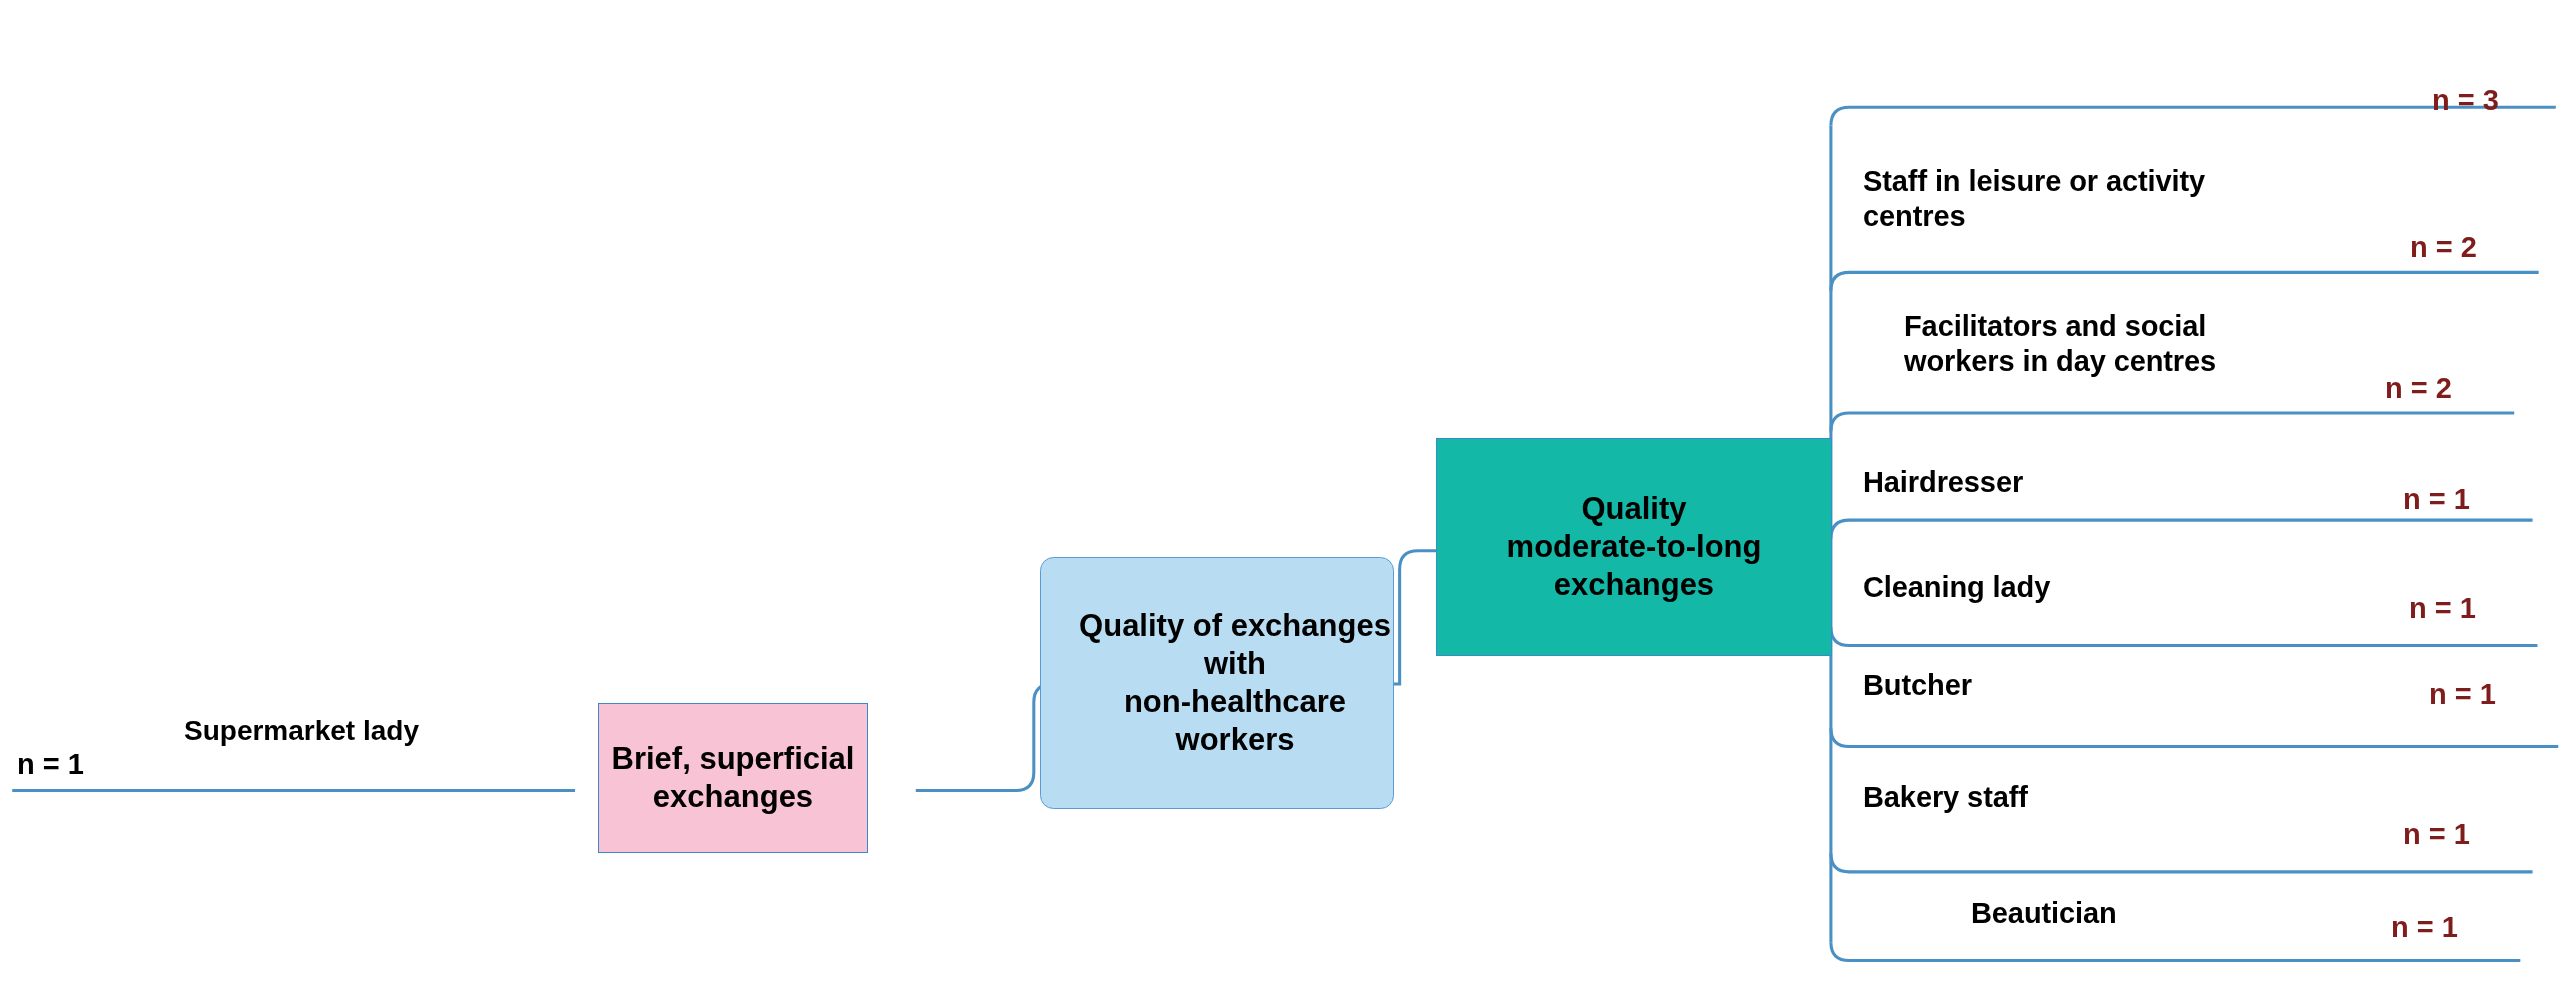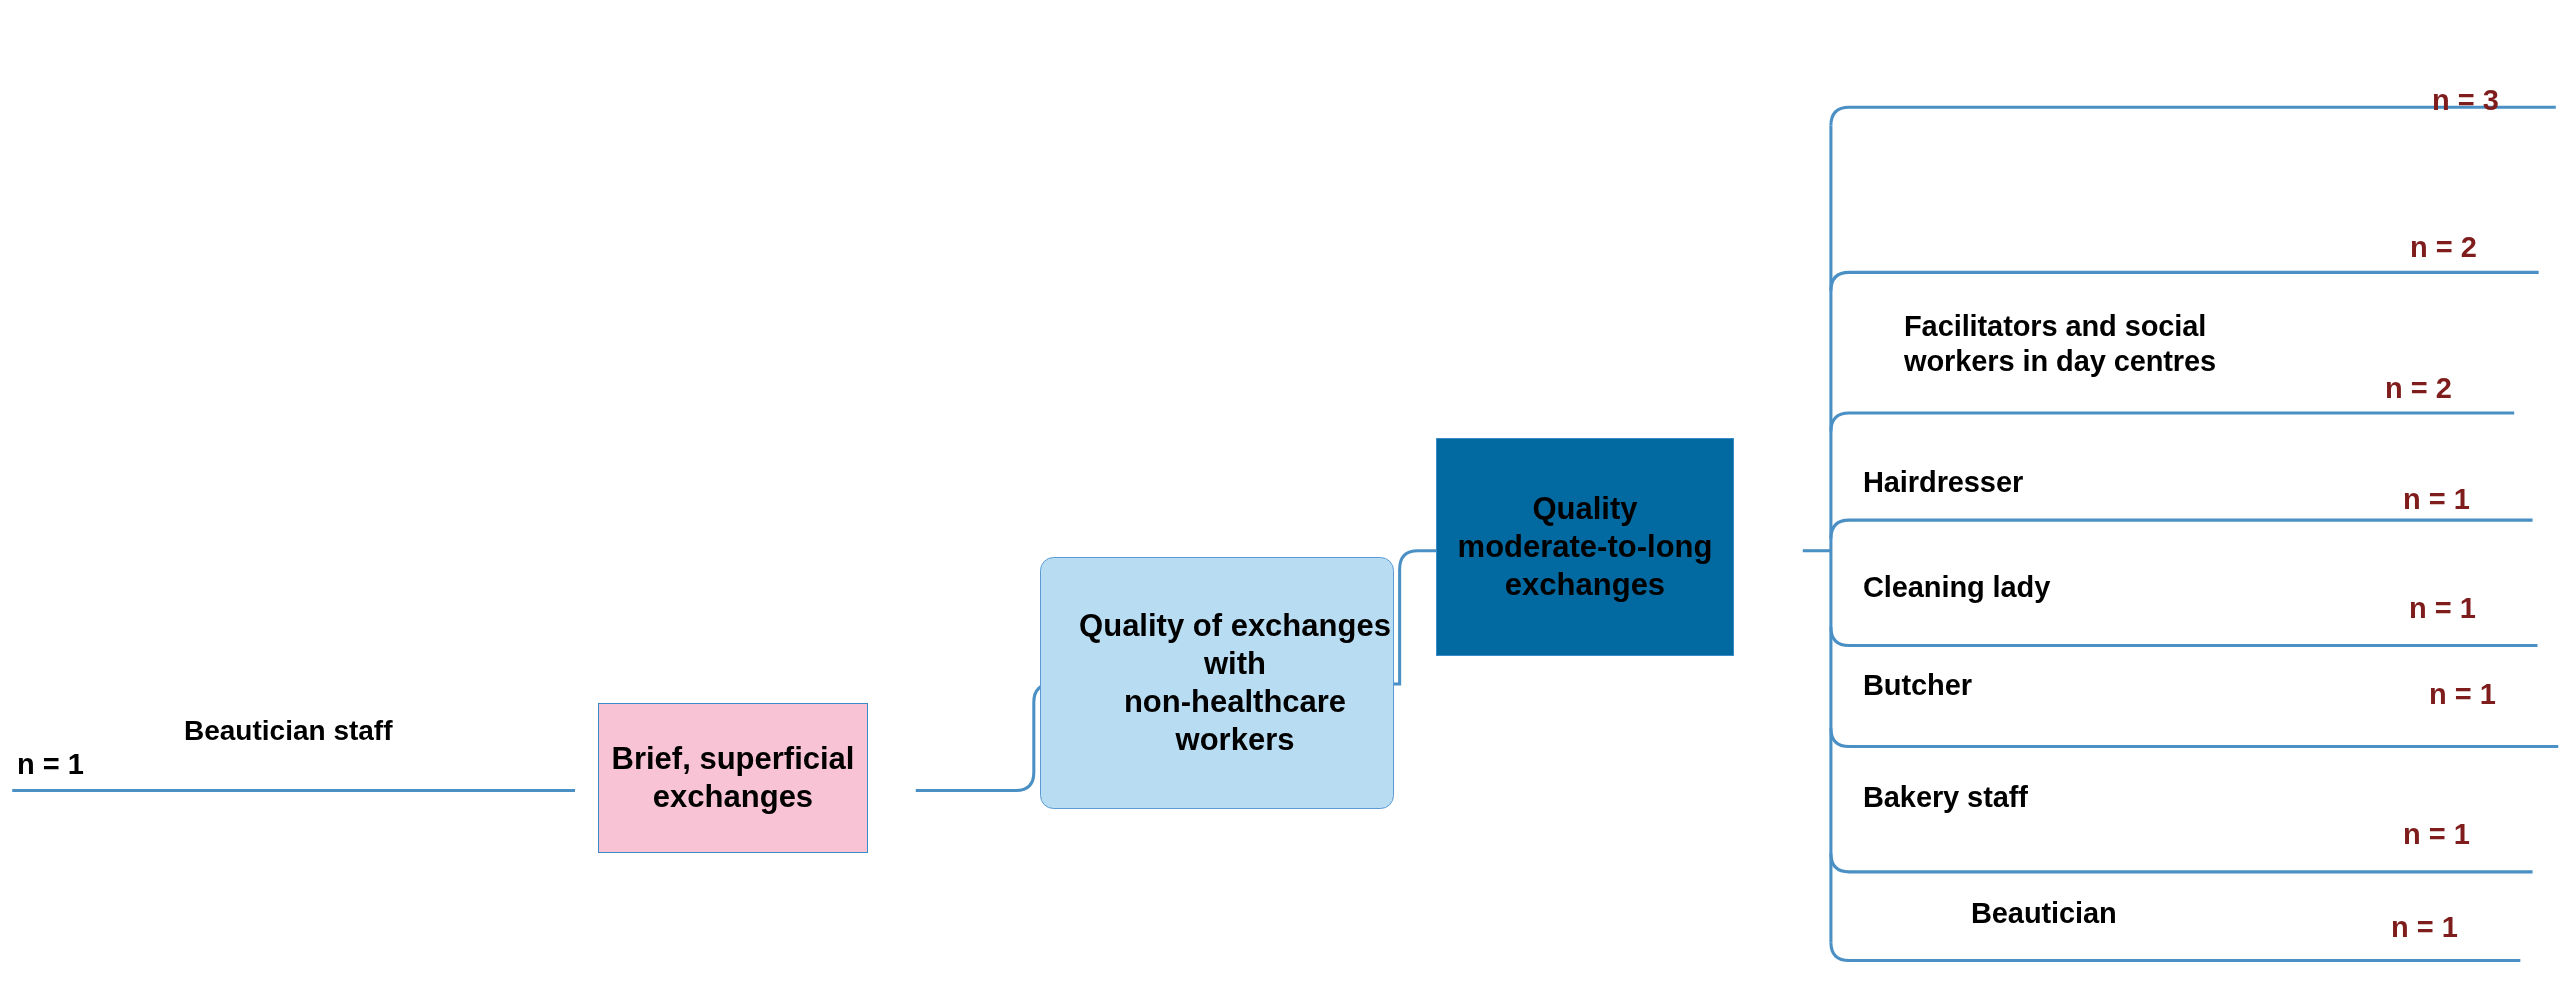--- a/index.html
+++ b/index.html
@@ -45,41 +45,43 @@
       <path d="M 2993 1025 Q 2993 1055 3023 1055 L 4148 1055" stroke-width="5"></path>
 
       <path d="M 2993 1190 Q 2993 1220 3023 1220 L 4182 1220" stroke-width="5"></path>
 
       <path d="M 2993 1395 Q 2993 1425 3023 1425 L 4140 1425" stroke-width="5"></path>
 
       <path d="M 2993 1540 Q 2993 1570 3023 1570 L 4120 1570" stroke-width="5"></path>
     </g>
   </svg>
 
-  <div class="side-label" style="left:184px;top:715px;font-size:28px;">Beautician staff</div>
+  <div class="side-label" style="left:184px;top:715px;font-size:28px;">Supermarket lady</div>
   <div class="side-label" style="left:17px;top:748px;font-size:29px;">n = 1</div>
 
   <div class="node rect" style="left:598px;top:703px;width:270px;height:150px;background:#f9c3d6;font-size:31px;">
     <span style="white-space:pre-line;">Brief, superficial
 exchanges</span>
   </div>
 
   <div class="node round" style="left:1040px;top:557px;width:354px;height:252px;background:#b8dcf2;font-size:31px;padding-left:36px;">
     <span style="white-space:pre-line;">Quality of exchanges with
 non-healthcare workers</span>
   </div>
 
-  <div class="node rect" style="left:1436px;top:438px;width:298px;height:218px;background:#0369a1;font-size:31px;">
+  <div class="node rect" style="left:1436px;top:438px;width:396px;height:218px;background:#14b8a6;font-size:31px;">
     <span style="white-space:pre-line;">Quality
 moderate-to-long
 exchanges</span>
   </div>
 
   <div class="leaf-n" style="left:2432px;top:84px;font-size:29px;">n = 3</div>
 
+  <div class="leaf-label" style="left:1863px;top:164px;font-size:29px;">Staff in leisure or activity
+centres</div>
   <div class="leaf-n" style="left:2410px;top:231px;font-size:29px;">n = 2</div>
 
   <div class="leaf-label" style="left:1863px;top:309px;font-size:29px;margin-left:41px;">Facilitators and social
 workers in day centres</div>
   <div class="leaf-n" style="left:2385px;top:372px;font-size:29px;">n = 2</div>
 
   <div class="leaf-label" style="left:1863px;top:465px;font-size:29px;">Hairdresser</div>
   <div class="leaf-n" style="left:2403px;top:483px;font-size:29px;">n = 1</div>
 
   <div class="leaf-label" style="left:1863px;top:570px;font-size:29px;">Cleaning lady</div>

